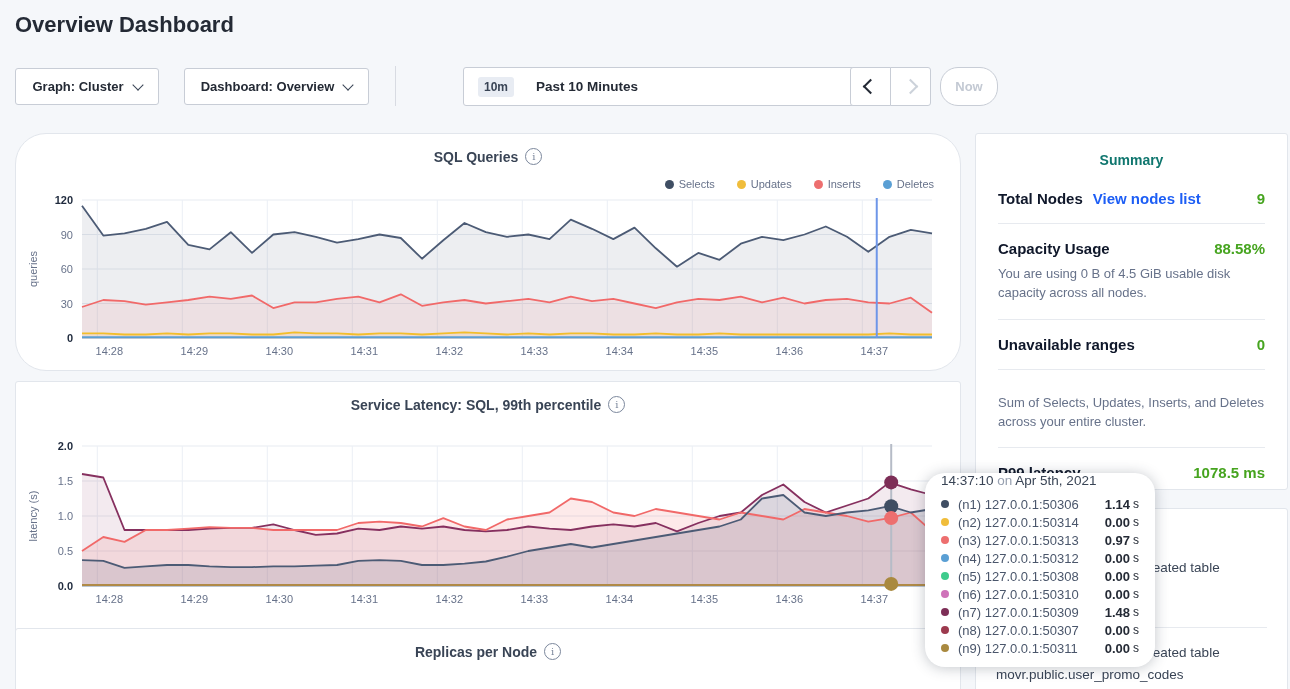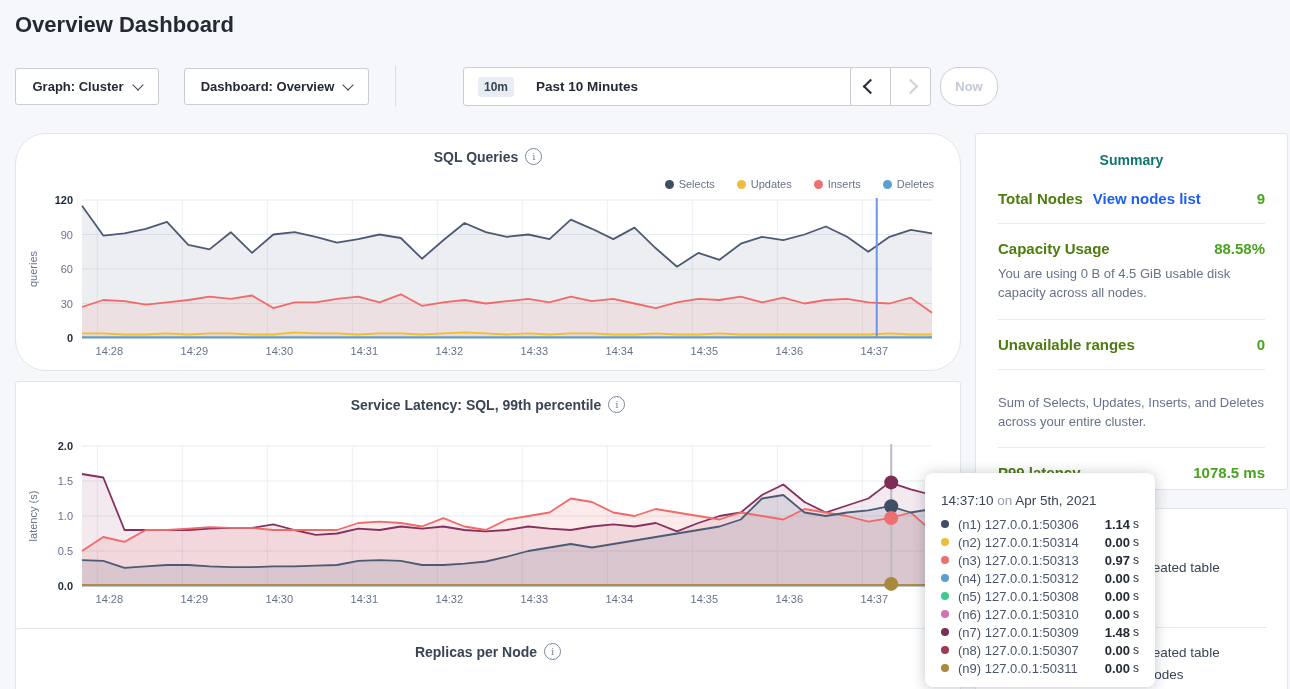--- a/index.html
+++ b/index.html
@@ -41,32 +41,32 @@
   .legend-item{display:flex;align-items:center;gap:5px;font-size:11px;color:#67728a;cursor:pointer;}
   .legend-dot{width:9px;height:9px;border-radius:50%;}
   .chart-svg{position:absolute;left:8px;}
   #chart0{top:58px;} #chart1{top:56px;}
   
   .sum-title{text-align:center;margin-top:18px;font-size:14px;font-weight:700;color:#0f766e;}
   .sum-rows{padding:0 22px;margin-top:6px;}
   .sum-row{padding:16px 0;border-bottom:1px solid #e7eaef;}
   .sum-row:last-child{border-bottom:none;}
   .sum-line{display:flex;align-items:baseline;}
-  .sum-label{font-size:15px;font-weight:700;color:#4d7c0f;}
+  .sum-label{font-size:15px;font-weight:700;color:#0f172a;}
   .sum-link{font-size:15px;font-weight:700;color:#1d5ef5;margin-left:10px;cursor:pointer;}
   .sum-value{font-size:15px;font-weight:700;color:#46a41f;margin-left:auto;}
   .sum-desc{font-size:13px;color:#67728a;line-height:1.45;margin-top:8px;}
   
   .ev-title{text-align:center;margin-top:16px;font-size:14px;font-weight:700;color:#242a35;}
   .ev-rows{padding:0 20px;margin-top:16px;}
   .event-item{font-size:13.5px;color:#394455;line-height:22px;}
   .event-item + .event-item{border-top:1px solid #e7eaef;margin-top:26px;padding-top:14px;}
   
   .tooltip{position:absolute;left:925px;top:473px;width:230px;box-sizing:border-box;z-index:30;
-    background:#fff;border-radius:8px;box-shadow:0 1px 14px rgba(40,50,70,.28);padding:20px 16px 10px;}
+    background:#fff;border-radius:20px;box-shadow:0 1px 14px rgba(40,50,70,.28);padding:0 16px 10px;}
   .t-head{font-size:13.5px;color:#394455;margin-bottom:7px;}
   .t-on{color:#97a0b0;}
   .t-row{display:flex;align-items:center;height:18px;}
   .t-dot{width:8px;height:8px;border-radius:50%;margin-right:9px;flex:none;}
   .t-label{font-size:13px;color:#4a566b;flex:1;}
   .t-value{font-size:13px;font-weight:700;color:#242a35;}
   .t-unit{font-size:12px;color:#242a35;margin-left:3px;}
 </style>
 </head>
 <body>

